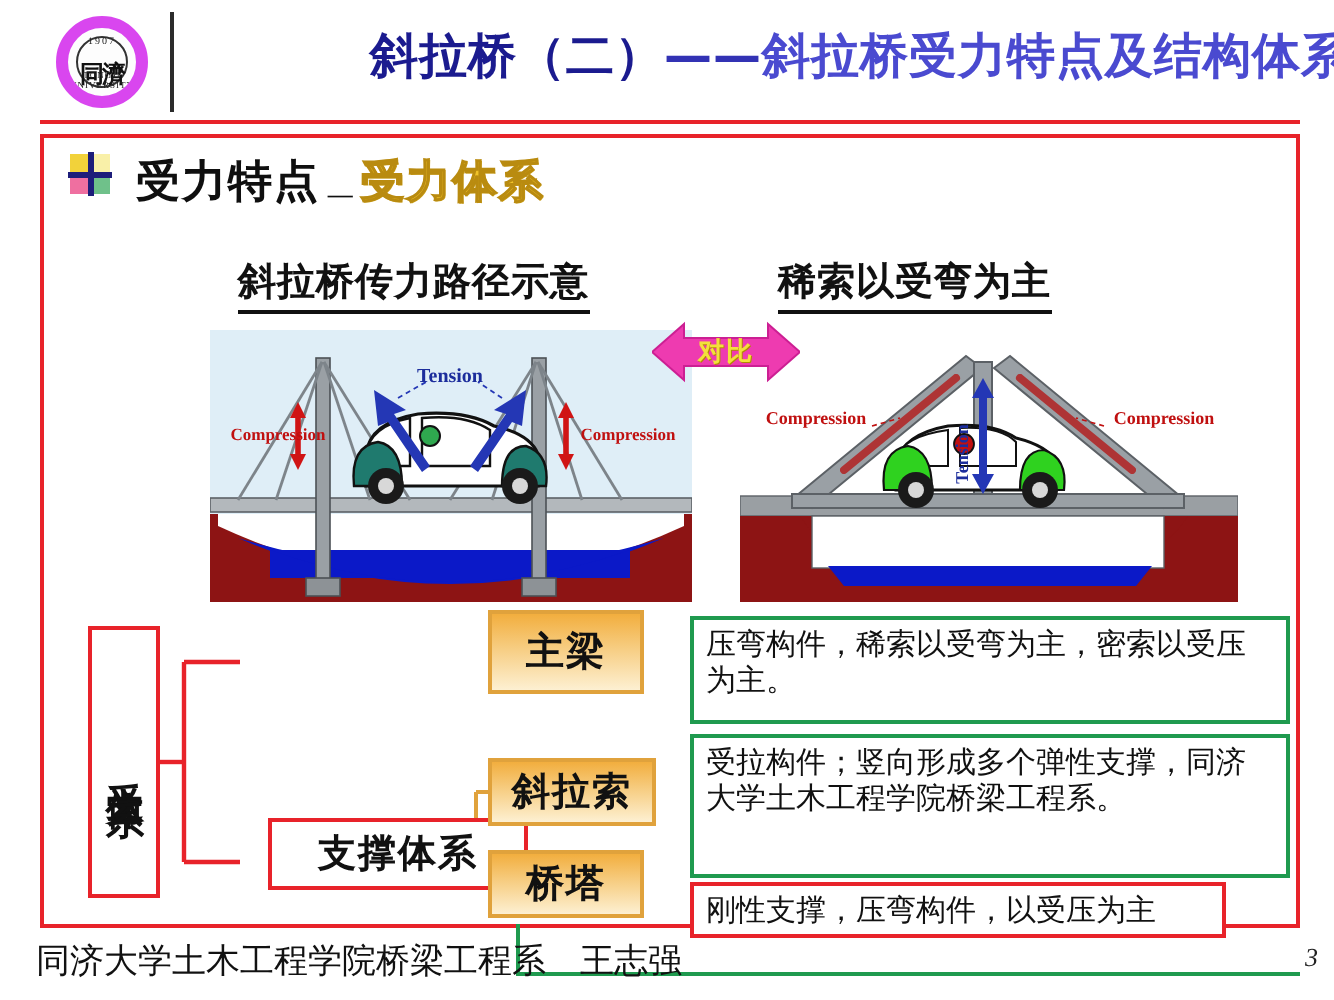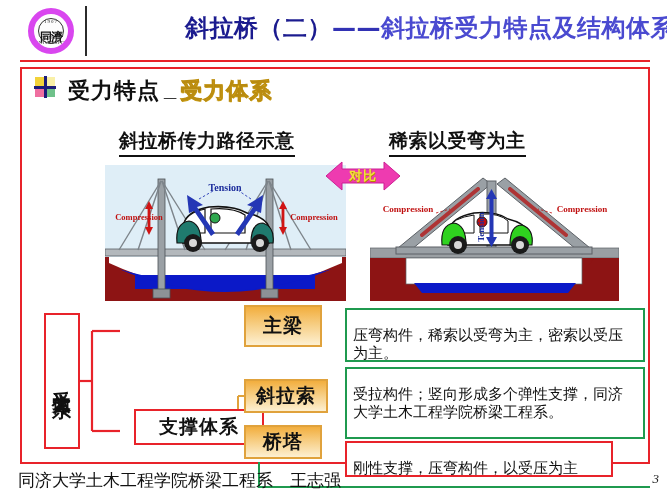--- a/index.html
+++ b/index.html
@@ -248,21 +248,21 @@
   }
   #box-girder { left: 214px; top: 0;   width: 78px; height: 42px; }
   #box-cable  { left: 214px; top: 74px;  width: 84px; height: 34px; }
   #box-pylon  { left: 214px; top: 120px; width: 78px; height: 34px; }
 
   
   .desc-box {
     position: absolute;
     box-sizing: border-box;
     background: #ffffff;
-    padding: 16px 6px;
+    padding: 3px 6px;
     font-family: "DejaVu Sans", "Liberation Sans", sans-serif;
     font-size: 15px;
     line-height: 1.22;
     color: #111;
     font-weight: 500;
   }
   #desc-girder { left: 345px; top: 308px; width: 300px; height: 54px; border: 2px solid #1f9a4f; }
   #desc-cable  { left: 345px; top: 367px; width: 300px; height: 72px; border: 2px solid #1f9a4f; }
   #desc-pylon  { left: 345px; top: 441px; width: 268px; height: 28px; border: 2px solid #e8232a; }
 

